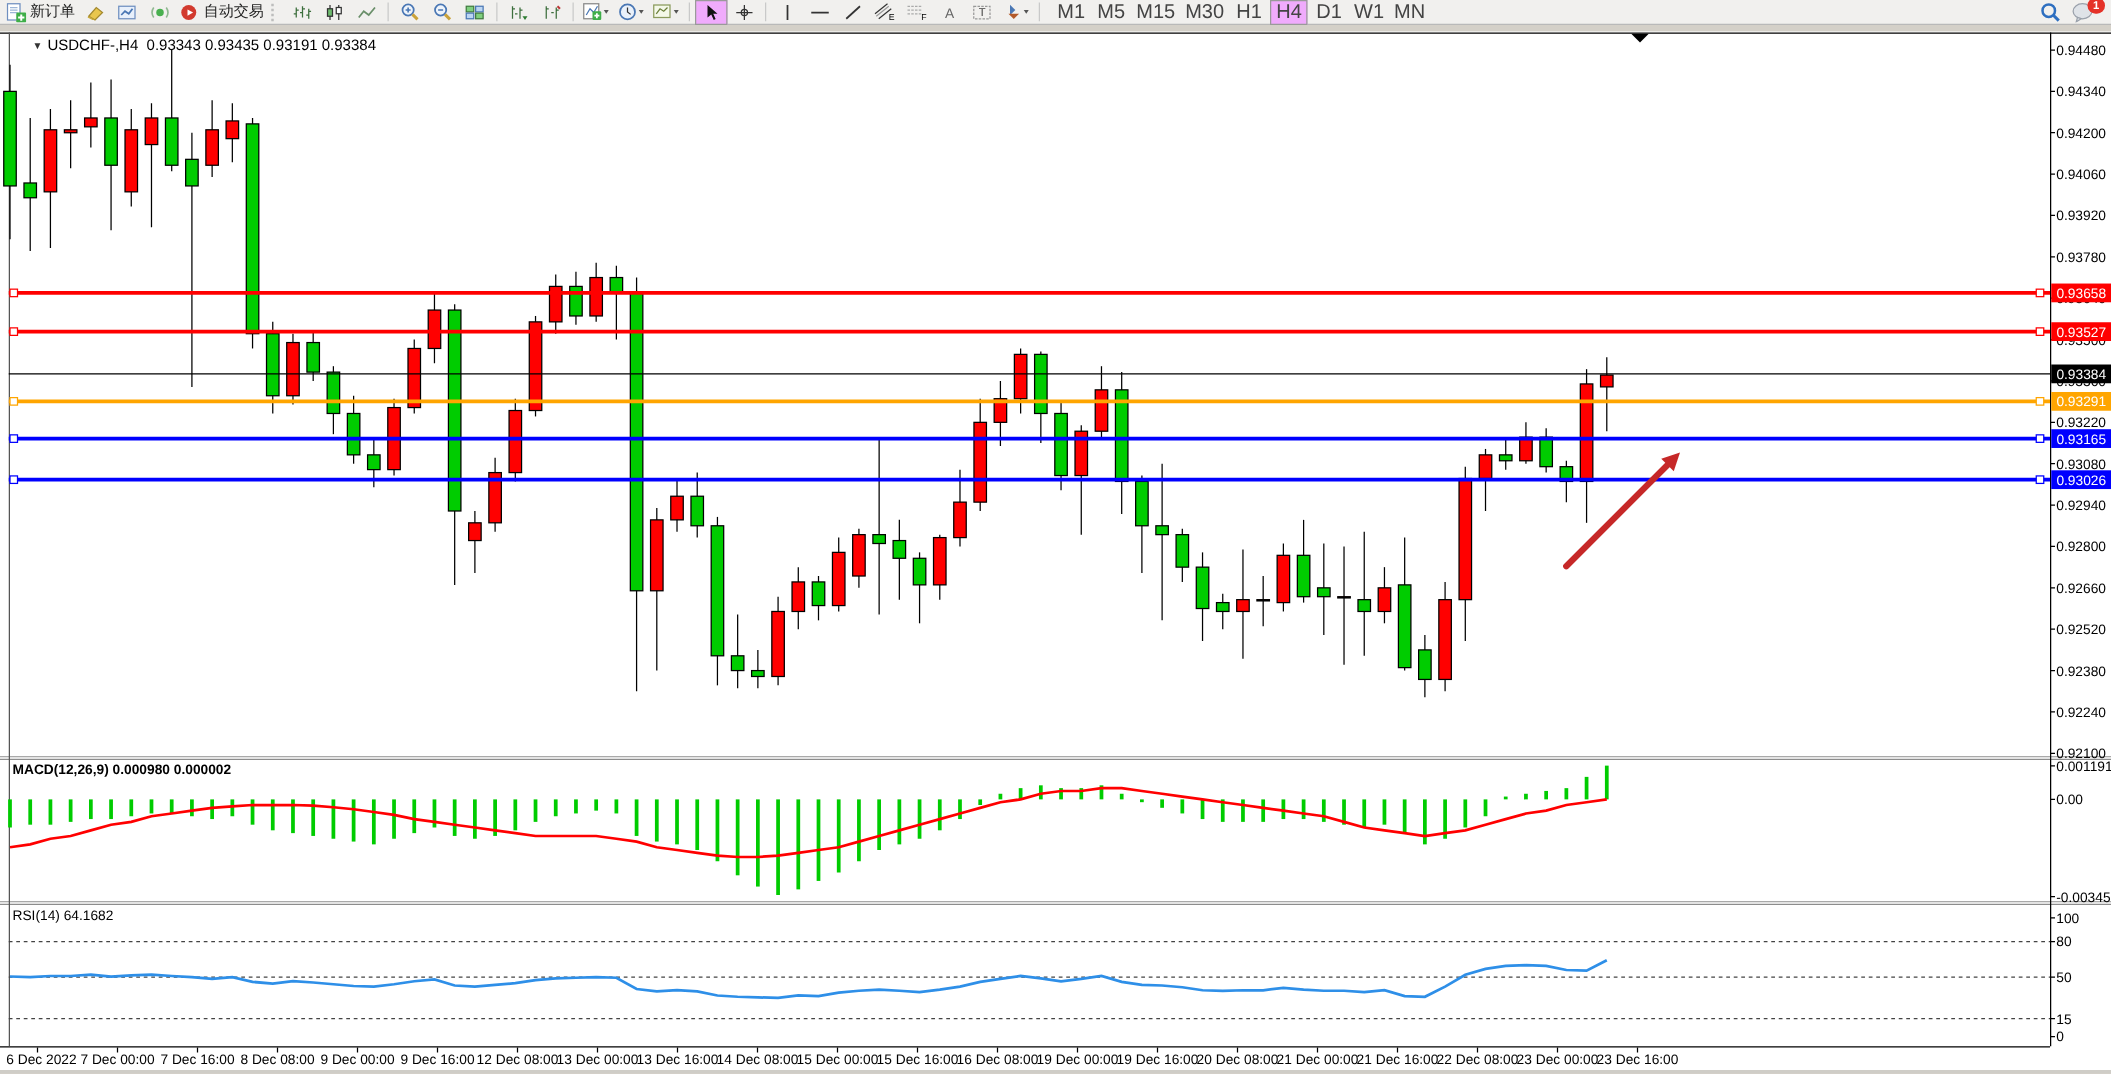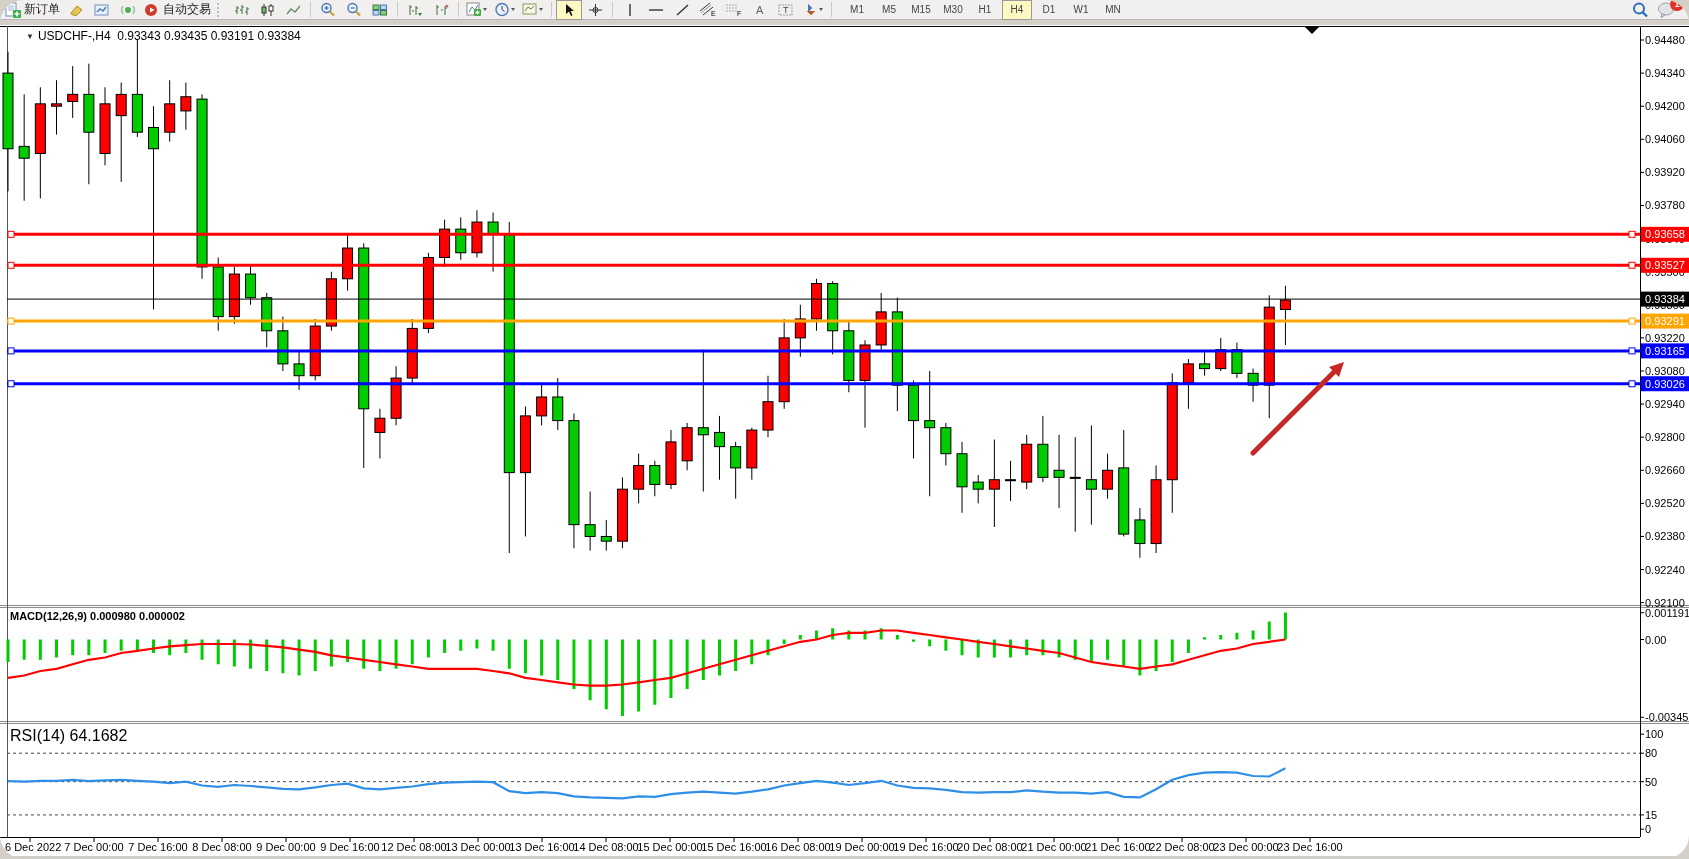--- a/index.html
+++ b/index.html
@@ -1,36 +1,36 @@
 <!DOCTYPE html>
 <html><head>
 <meta charset="utf-8">
 <style>
   html,body{margin:0;padding:0;background:#d4d0c8;font-family:"Liberation Sans","DejaVu Sans",sans-serif;}
-  #app{position:relative;width:1689px;height:859px;overflow:hidden;background:#d4d0c8;border-radius:24px;}
+  #app{position:relative;width:1689px;height:859px;overflow:hidden;background:#d4d0c8;}
   
   .toolbar{position:absolute;left:0;top:0;width:1689px;height:20px;background:#f1f0ee;
     border-bottom:1px solid #b9b9b9;display:flex;align-items:center;padding:0 2px;box-sizing:border-box;z-index:5;}
   .tbtn{height:18px;min-width:20px;display:flex;align-items:center;gap:3px;justify-content:center;
     background:transparent;border:1px solid transparent;padding:0 2px;font-size:12px;color:#222;cursor:default;}
-  .tbtn.pressed{background:#fef9c3;border:1px solid #9a9a9a;}
+  .tbtn.pressed{background:#f0abfc;border:1px solid #9a9a9a;}
   .tbtn svg{display:block;}
   .grip{width:6px;height:14px;border-left:2px dotted #bdbdbd;margin:0 3px;}
   .sep{width:1px;height:15px;background:#c9c9c9;margin:0 4px;}
   .tf-group{display:flex;align-items:center;gap:2px;margin-left:6px;}
-  .tf-group .tbtn{font-size:10px;min-width:24px;color:#444;text-align:center;}
+  .tf-group .tbtn{font-size:16px;min-width:24px;color:#444;text-align:center;}
   .spacer{flex:1;}
   .chat-wrap{position:relative;margin-right:8px;}
   .badge{position:absolute;top:-3px;right:-6px;background:#e53228;color:#fff;border-radius:8px;
     width:14px;height:13px;font-size:9px;font-weight:bold;display:flex;align-items:center;justify-content:center;}
   
   .overlay{position:absolute;z-index:3;color:#000;white-space:pre;}
   #chart-title{left:26px;top:29px;font-size:12px;}
   #macd-label{left:10px;top:610px;font-size:11px;font-weight:bold;}
-  #rsi-label{left:10px;top:727px;font-size:16px;}
+  #rsi-label{left:10px;top:727px;font-size:11px;}
   .tri{display:inline-block;font-size:8px;vertical-align:1px;color:#333;margin-right:4px;}
   svg.canvas{position:absolute;left:0;top:25px;z-index:1;}
 </style>
 </head>
 <body>
 <div id="app">
 
   <div class="toolbar">
     <div class="tbtn">
       <span>

